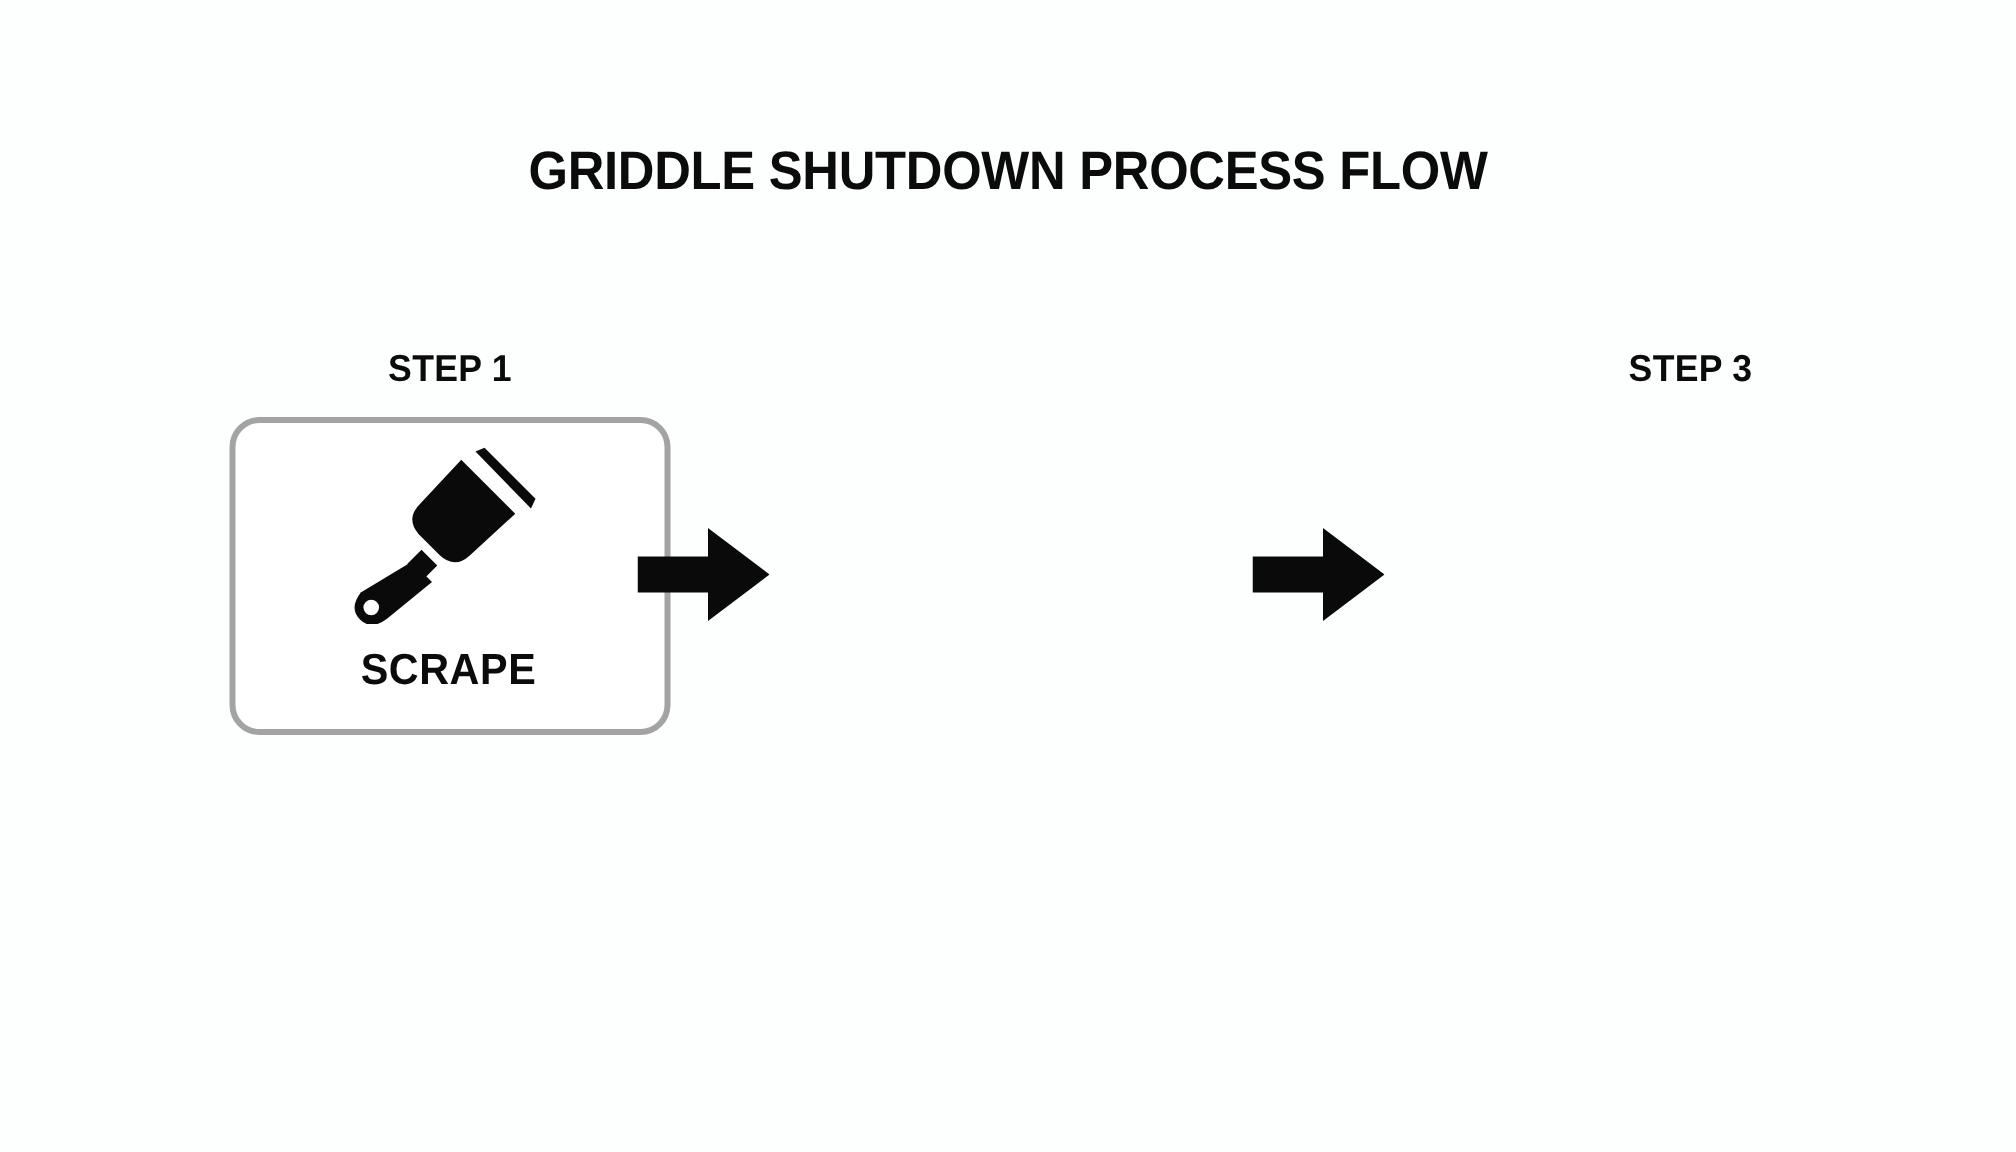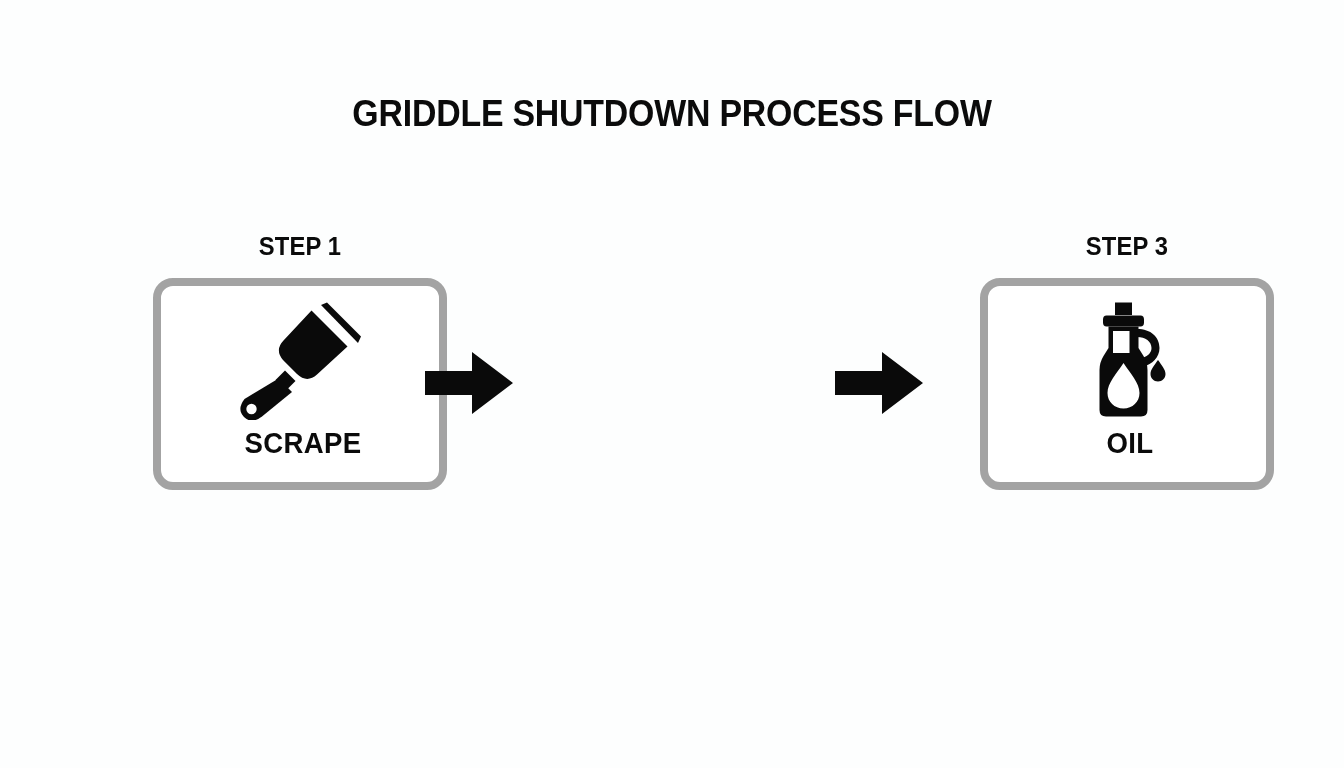--- a/index.html
+++ b/index.html
@@ -73,21 +73,21 @@
     transform-origin: center top;
   }
 
   .step-box {
     position: absolute;
     top: 46px;
     left: 0;
     width: 294px;
     height: 212px;
     box-sizing: border-box;
-    border: 8px solid #a3a3a3;
+    border: 4px solid #a3a3a3;
     border-radius: 20px;
     background: #ffffff;
   }
 
   .step-icon {
     position: absolute;
     left: 0;
     top: 16px;
     width: 284px;
     height: 118px;
@@ -160,39 +160,16 @@
 
 
     <div class="arrow arrow-2">
       <svg width="88" height="62" viewBox="0 0 88 62" xmlns="http://www.w3.org/2000/svg">
         <path d="M0 19 L47 19 L47 0 L88 31 L47 62 L47 43 L0 43 Z" fill="#0a0a0a"></path>
       </svg>
     </div>
 
     <div class="step step-3">
       <div class="step-heading">STEP 3</div>
-      <div class="step-box">
-        <div class="step-icon">
-          <svg width="74" height="118" viewBox="0 0 74 118" xmlns="http://www.w3.org/2000/svg">
-            <g fill="#0a0a0a">
-
-              <rect x="22.0" y="0.5" width="17.0" height="12.5"></rect>
-
-              <path d="M13.5 13.5 L47.5 13.5 Q51.0 13.5 51.0 17.5 L51.0 20.5 Q51.0 24.5 47.5 24.5 L13.5 24.5 Q10.0 24.5 10.0 20.5 L10.0 17.5 Q10.0 13.5 13.5 13.5 Z"></path>
-
-              <path d="M44.0 27.0 C 58.0 27.0 66.5 35.0 66.5 46.0 C 66.5 55.5 59.0 62.5 50.5 64.5 L50.5 55.5 C 55.0 54.0 58.5 50.5 58.5 46.0 C 58.5 39.5 52.5 35.0 44.0 35.0 Z"></path>
-
-              <path d="M15.5 24.5 L45.5 24.5 L45.5 46.0 L50.5 54.0 Q54.5 60.5 54.5 68.0 L54.5 108.0 Q54.5 114.5 48.0 114.5 L13.0 114.5 Q6.5 114.5 6.5 108.0 L6.5 68.0 Q6.5 60.5 10.5 54.0 L15.5 46.0 Z"></path>
-
-              <rect x="20.0" y="29.0" width="16.5" height="22.0" fill="#ffffff"></rect>
-
-              <path d="M30.5 61.0 C 37.5 71.5 46.5 81.0 46.5 91.0 C 46.5 99.8 39.5 106.5 30.5 106.5 C 21.5 106.5 14.5 99.8 14.5 91.0 C 14.5 81.0 23.5 71.5 30.5 61.0 Z" fill="#ffffff"></path>
-
-              <path d="M65.0 58.0 C 68.5 63.0 72.5 67.5 72.5 72.0 C 72.5 76.3 69.2 79.5 65.0 79.5 C 60.8 79.5 57.5 76.3 57.5 72.0 C 57.5 67.5 61.5 63.0 65.0 58.0 Z"></path>
-            </g>
-          </svg>
-        </div>
-        <div class="step-label">OIL</div>
-      </div>
     </div>
 
   </div>
 </div>
 
 </body></html>

